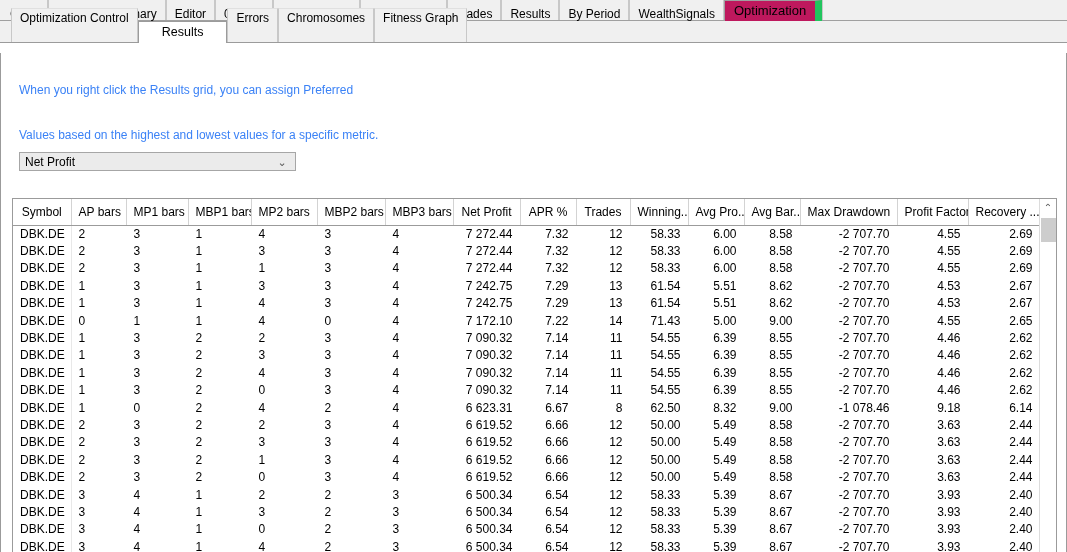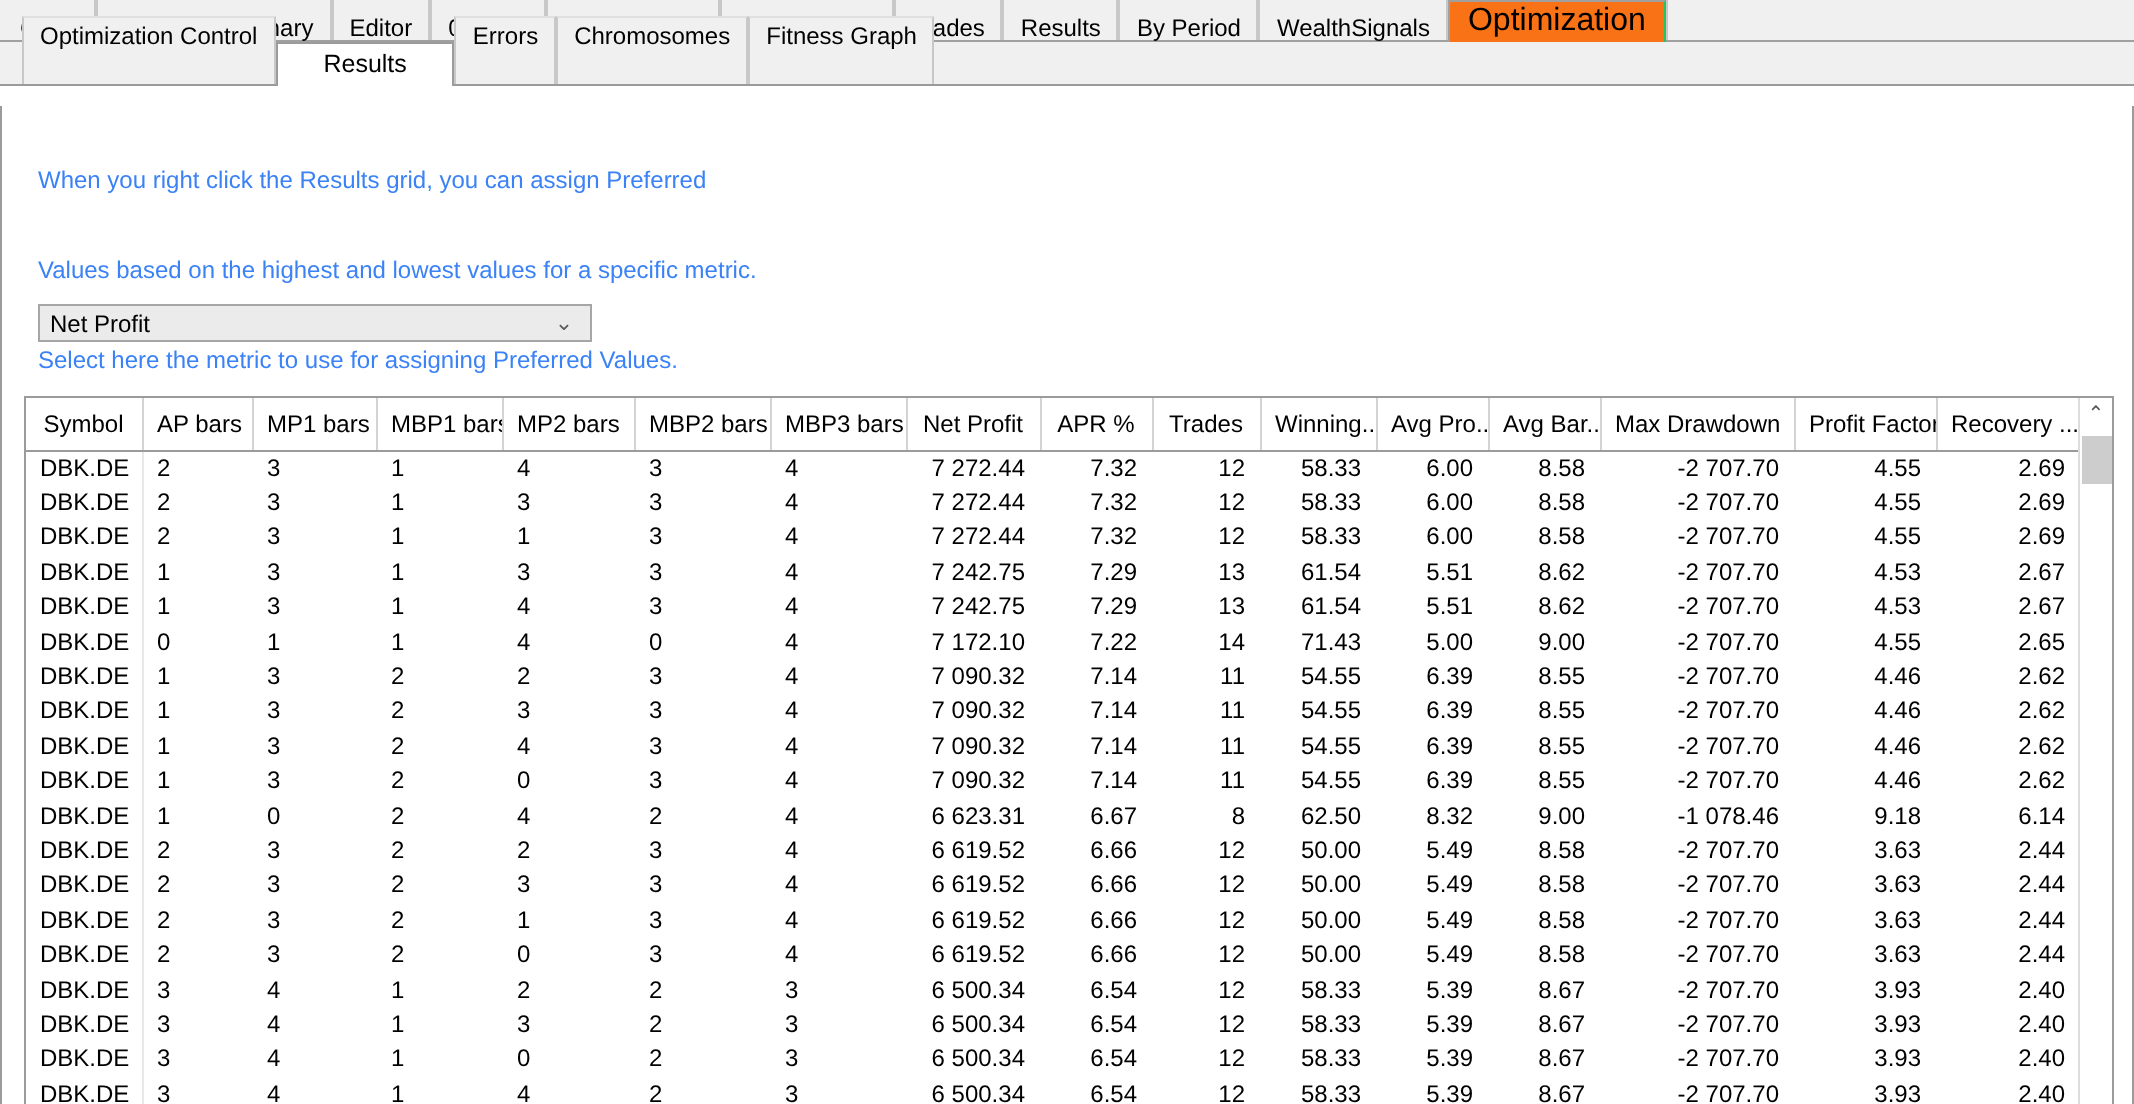--- a/index.html
+++ b/index.html
@@ -36,30 +36,30 @@
     border-left: 1px solid #c8c8c8;
     border-right: 1px solid #c8c8c8;
     border-top: 1px solid #e4e4e4;
     box-sizing: border-box;
     white-space: nowrap;
     color: #000;
     cursor: default;
   }
   .outer-tab.first { border-left: none; }
   .outer-tab.active {
-    background: #f97316;
+    background: #be185d;
     height: 21px;
     line-height: 20px;
     border-left: 1px solid #a0a0a0;
-    border-right: 1px solid #22c55e;
+    border-right: 7px solid #22c55e;
     border-top: 1px solid #a0a0a0;
     position: relative;
     z-index: 3;
     margin-bottom: -1px;
-    font-size: 16px;
+    font-size: 13px;
     padding: 0 9px;
   }
   .outer-tab-filler {
     flex: 1 1 auto;
     height: 20px;
     background: #f0f0f0;
     border-left: 1px solid #c8c8c8;
   }
 
   
@@ -258,21 +258,20 @@
   <div class="inner-tab"><span>Errors</span></div>
   <div class="inner-tab"><span>Chromosomes</span></div>
   <div class="inner-tab"><span>Fitness Graph</span></div>
 </div>
 
 <div class="panel">
 
   <div class="help-text">
     <div>When you right click the Results grid, you can assign Preferred</div>
     <div>Values based on the highest and lowest values for a specific metric.</div>
-    <div>Select here the metric to use for assigning Preferred Values.</div>
   </div>
 
   <div class="metric-select">
     <span>Net Profit</span>
     <span class="chev">⌄</span>
   </div>
 
   <div class="grid-wrap">
     <div class="grid-inner">
       <table class="grid">

